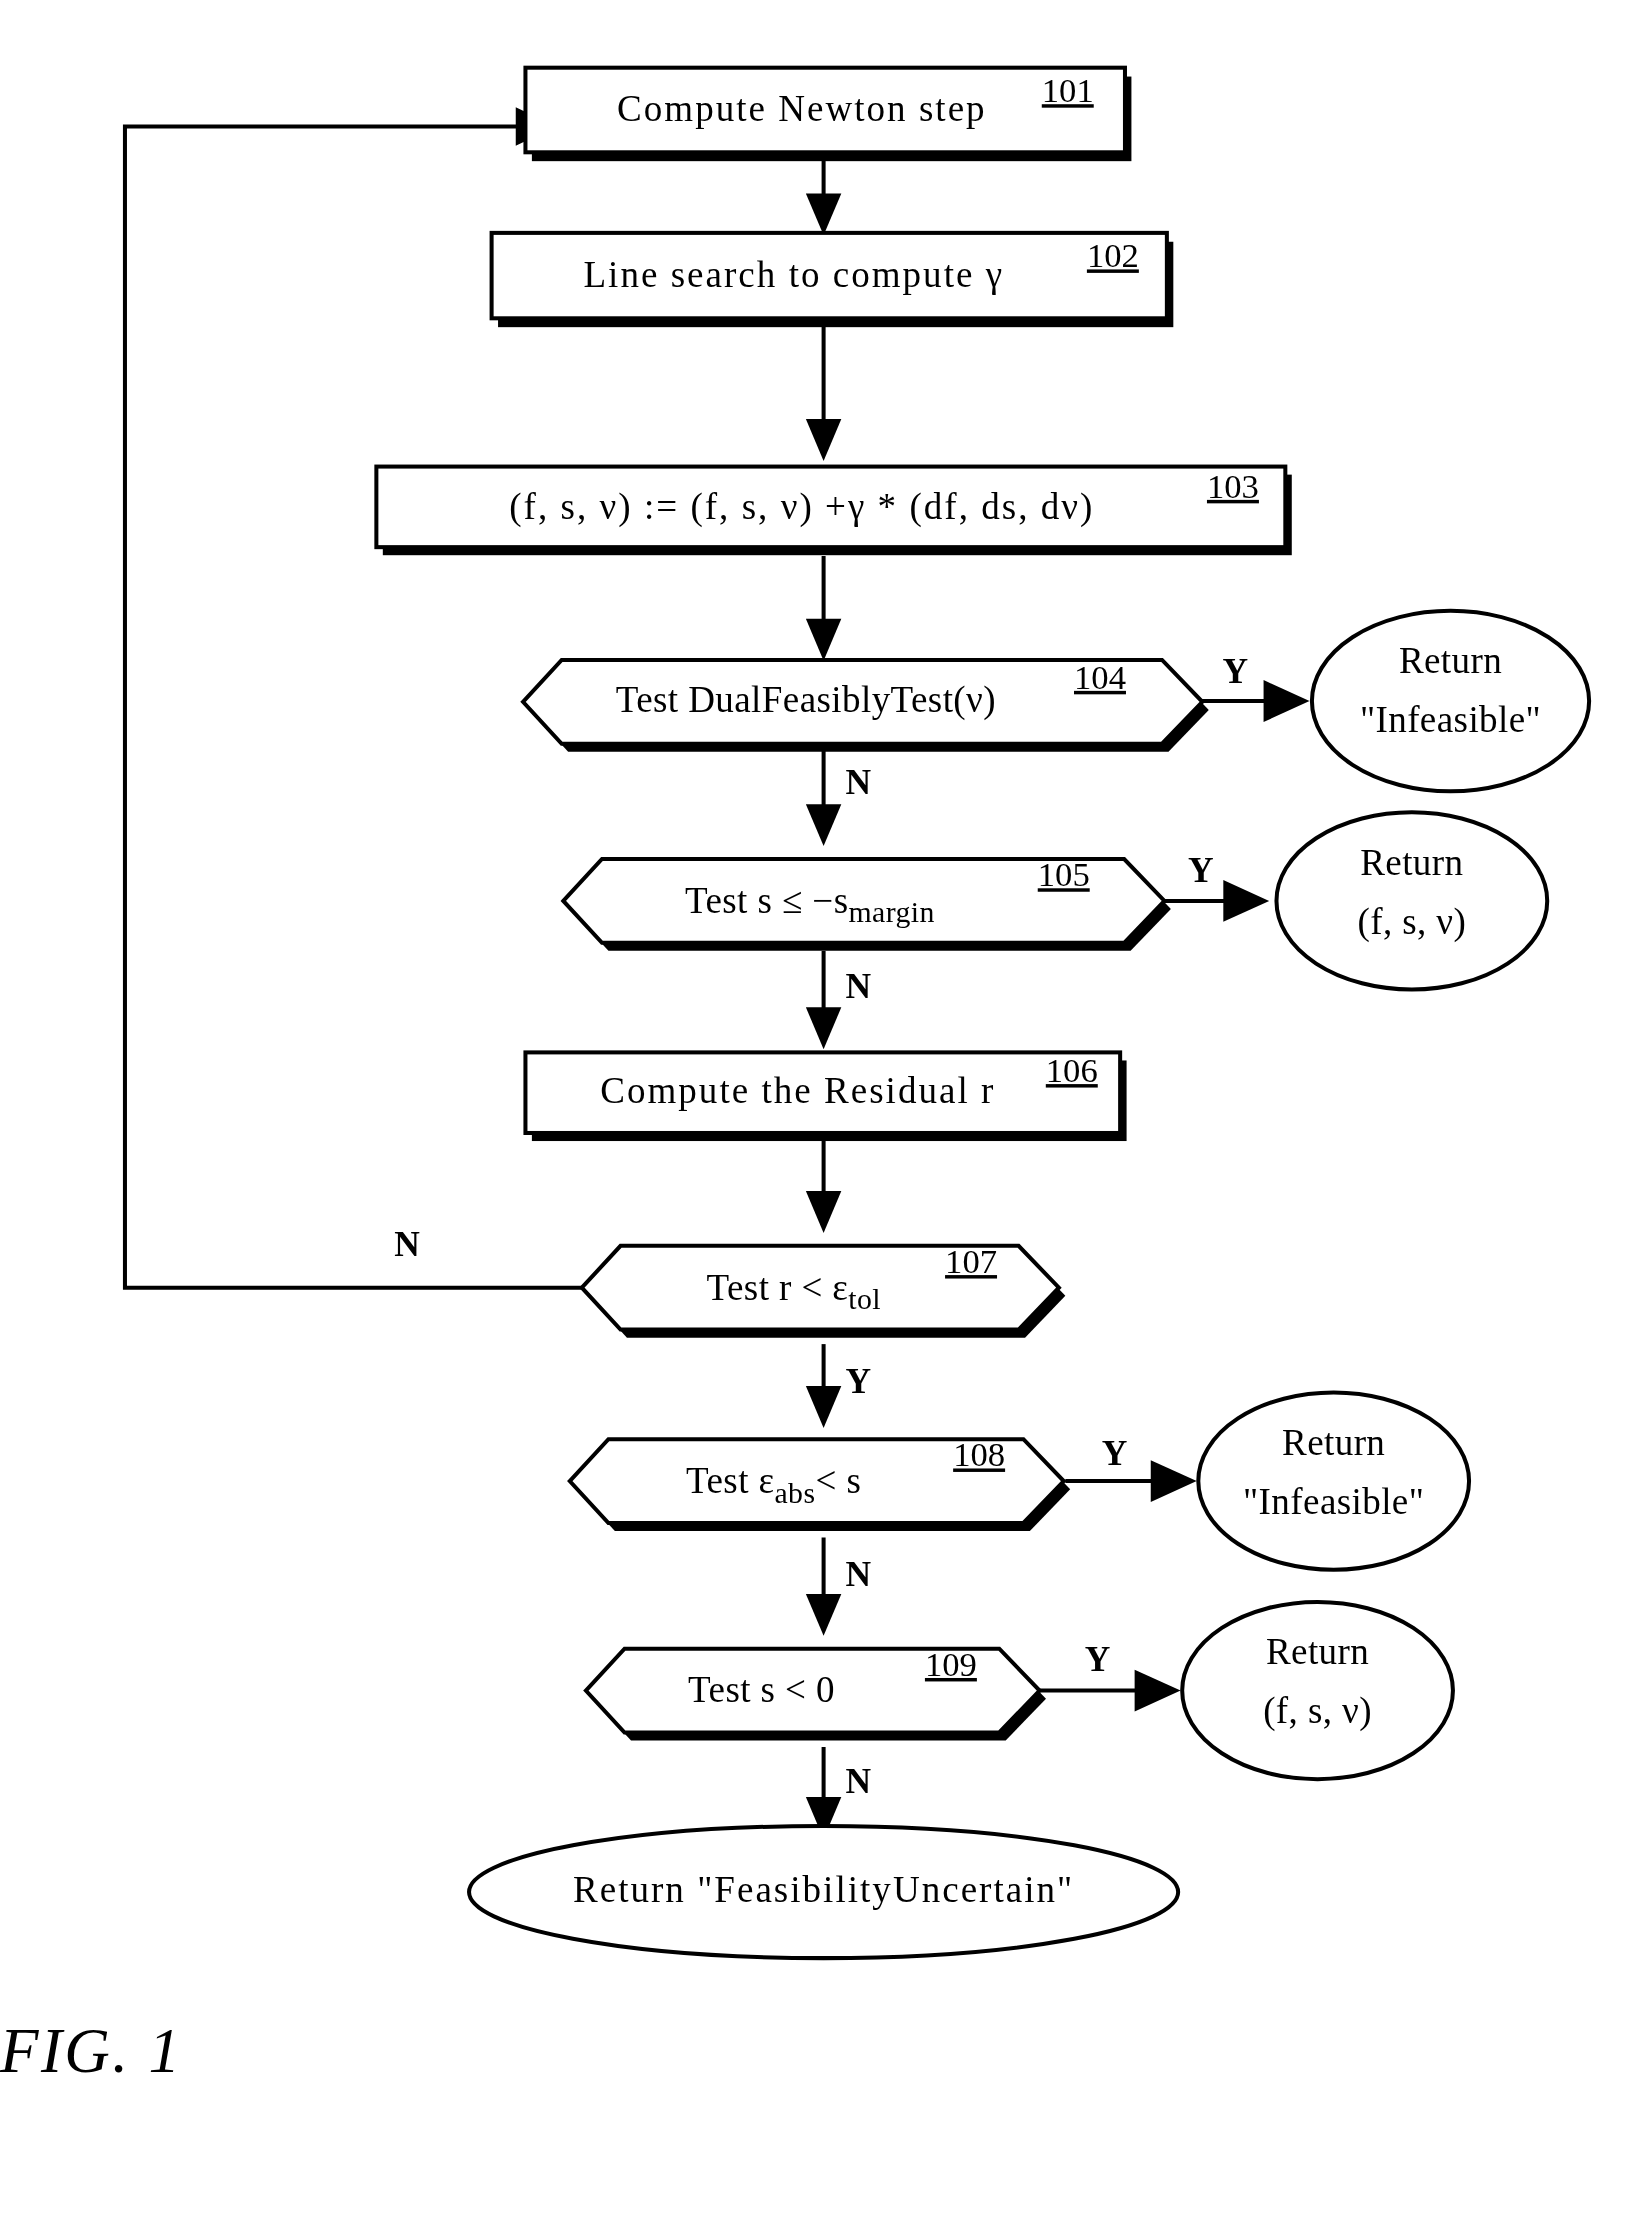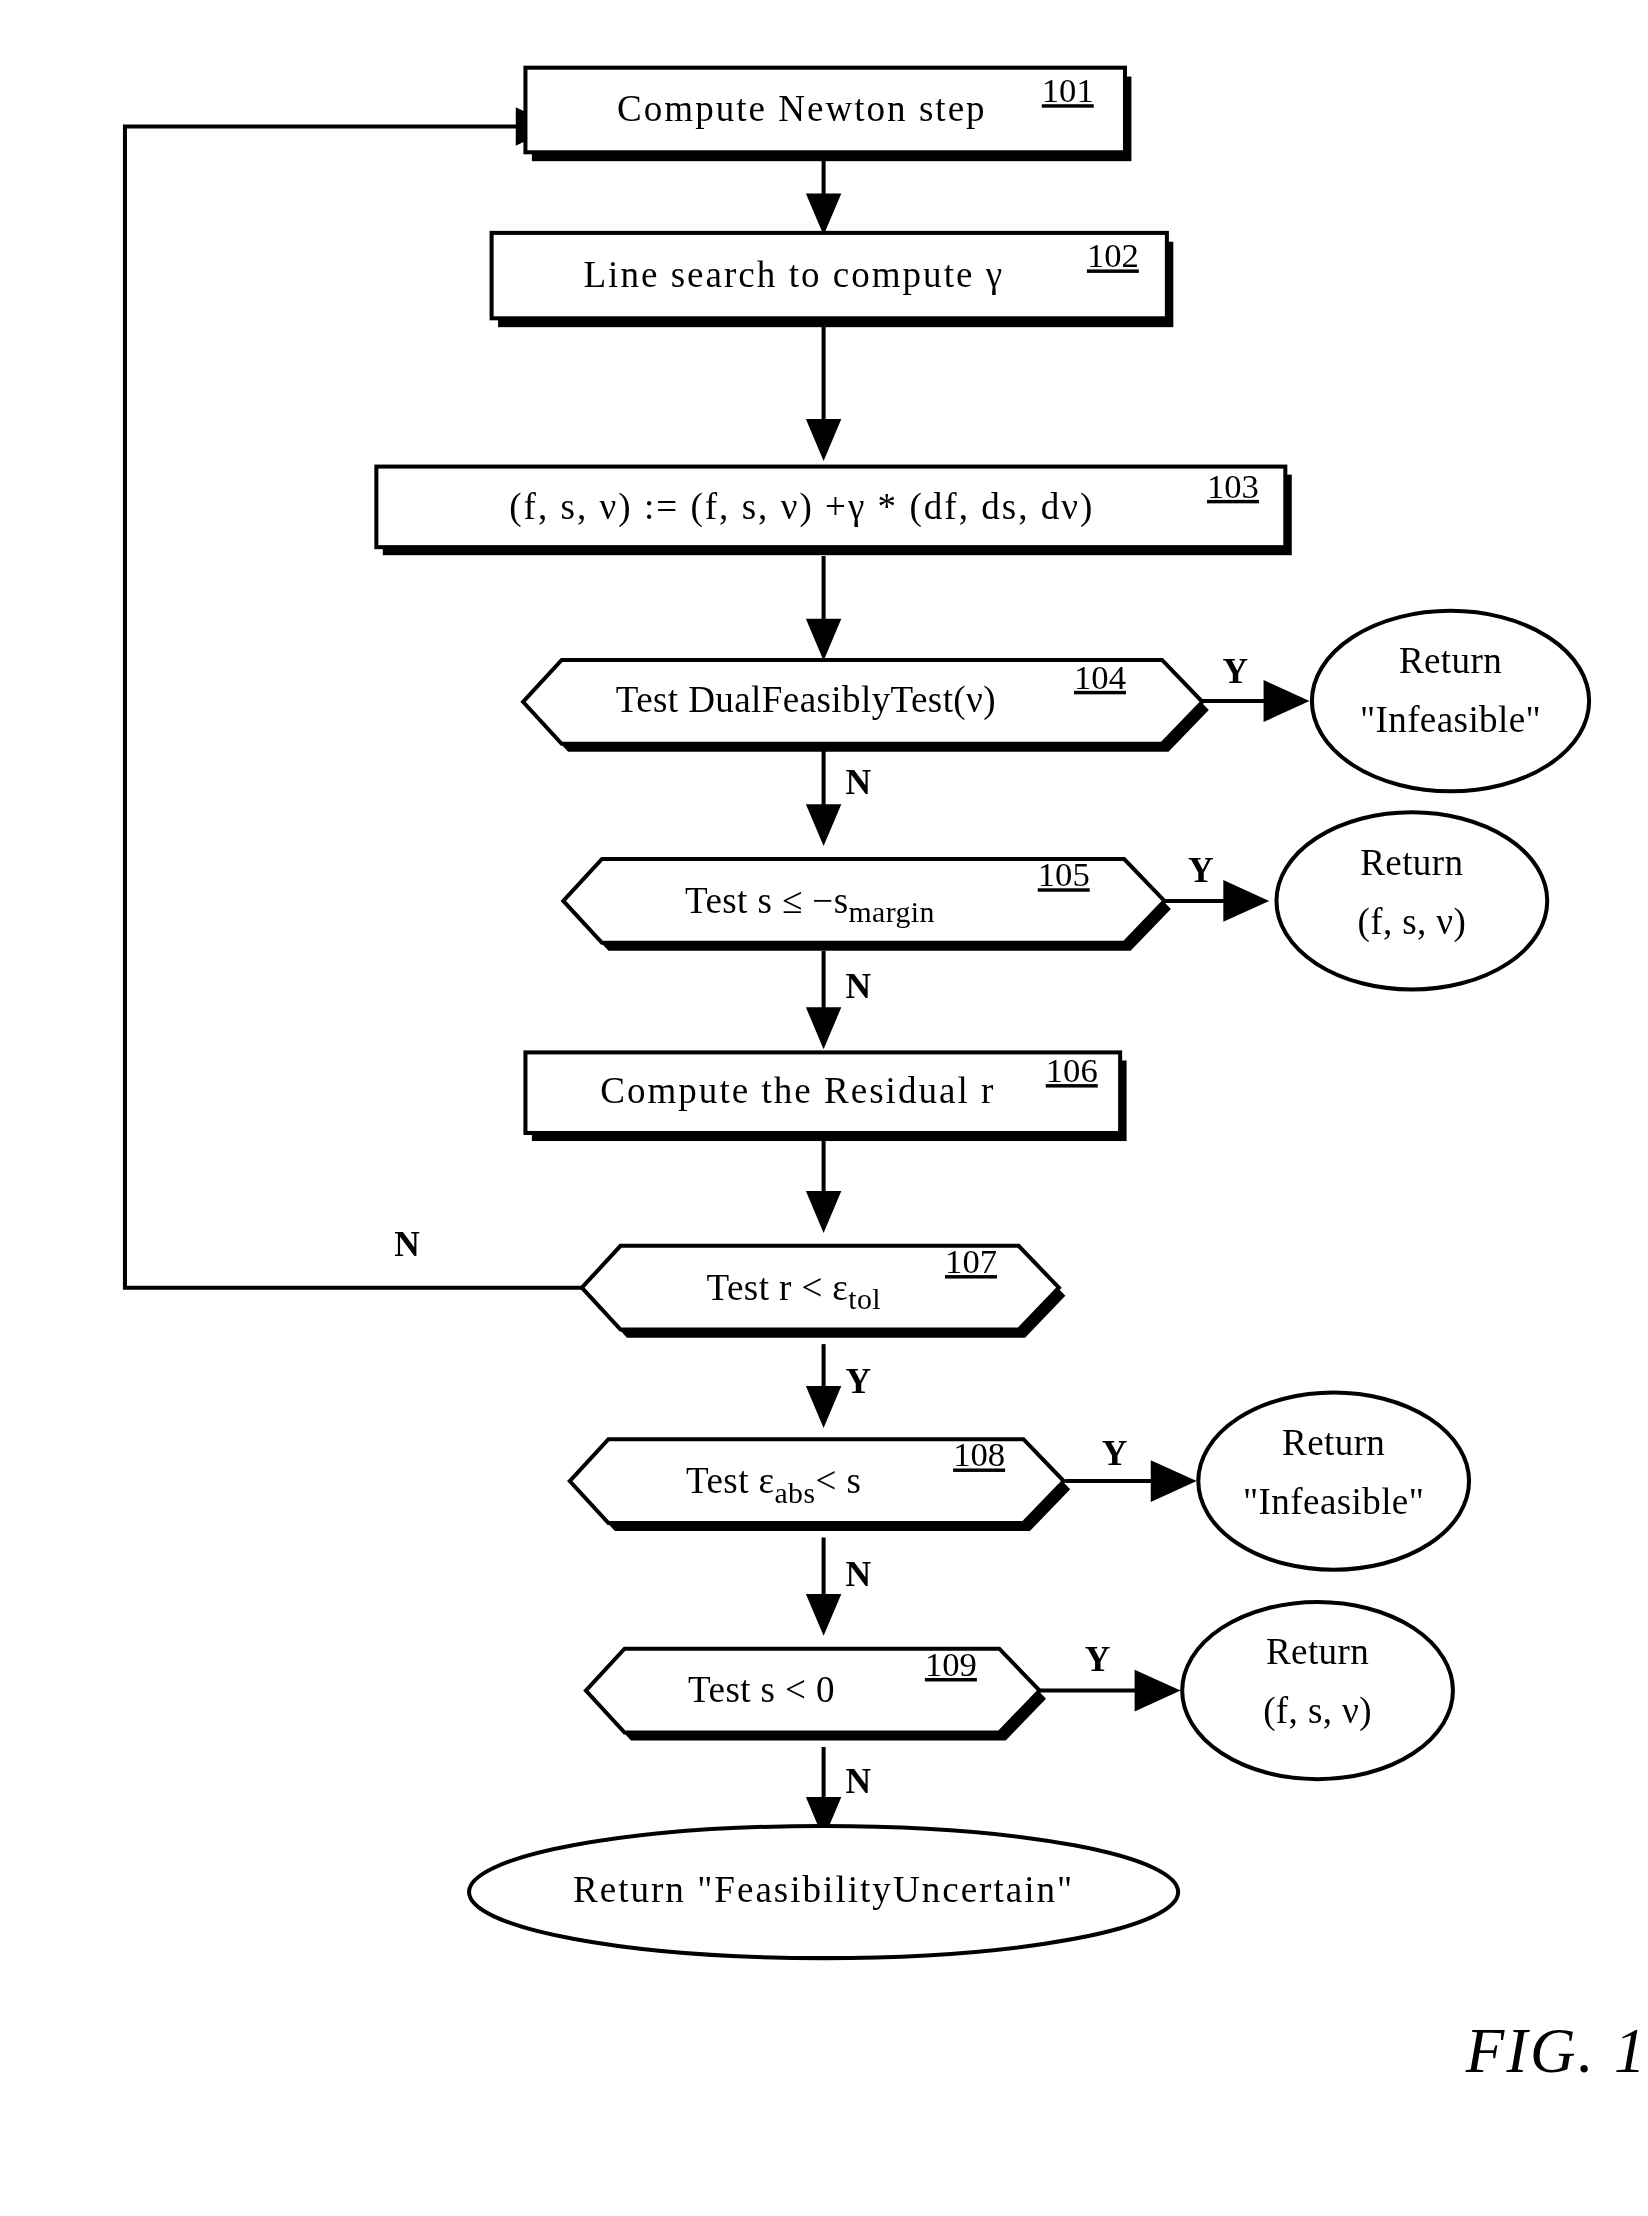--- a/index.html
+++ b/index.html
@@ -71,21 +71,21 @@
     text-anchor: middle;
   }
   .sub {
     font-size: 37px;
   }
   .fig-caption {
     position: absolute;
     left: 0;
     top: 2015px;
     width: 1648px;
-    text-align: right;
+    text-align: left;
     font-family: "Liberation Serif", serif;
     font-style: italic;
     font-size: 63px;
     letter-spacing: 2.4px;
     color: #000000;
   }
 </style>
 </head>
 <body>
 

